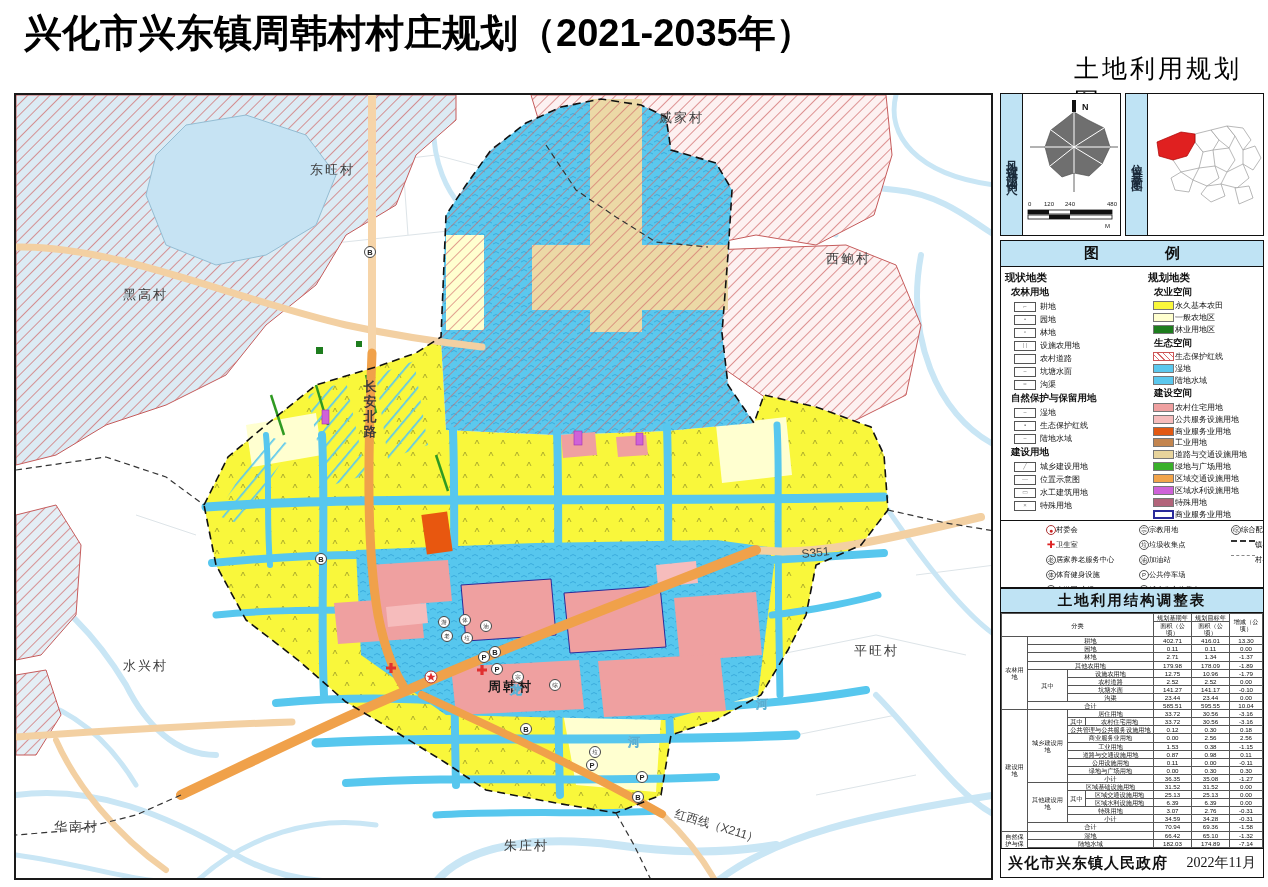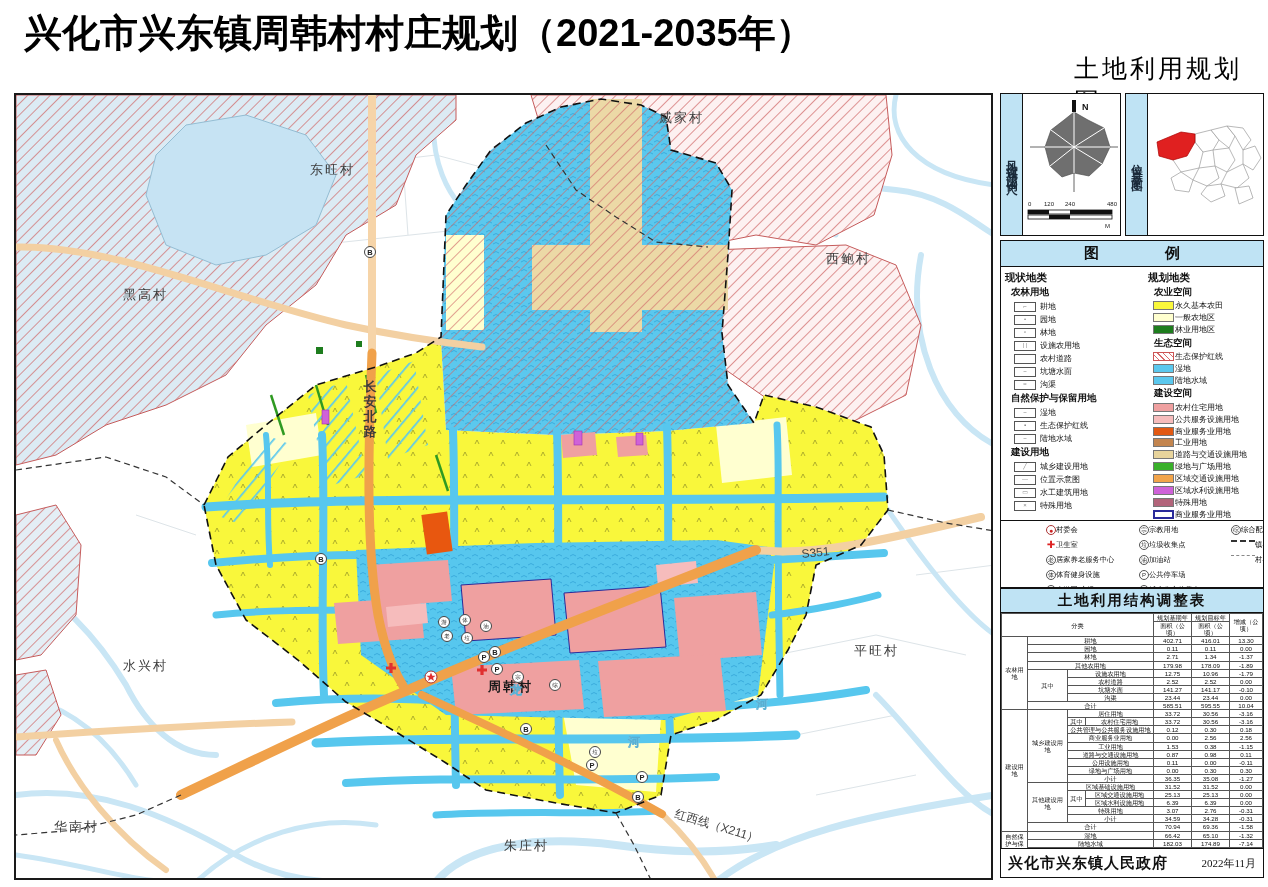--- a/index.html
+++ b/index.html
@@ -42,21 +42,21 @@
   .pt-sym.cross{border:none;color:#d22;font-size:10px;line-height:10px;font-weight:bold;}
   .pt-sym.line{width:24px;height:0;border:none;border-top:2px dashed #333;border-radius:0;}
   .pt-sym.line.thin{border-top:1.5px dashed #888;}
   .pt-label{font-size:7.3px;white-space:nowrap;}
   
   .table-head{height:23px;background:#bfe3f4;border-bottom:1.5px solid #111;display:flex;align-items:center;justify-content:center;font-size:14.5px;font-weight:bold;letter-spacing:2px;}
   #struct-table{border-collapse:collapse;width:100%;table-layout:fixed;}
   #struct-table td,#struct-table th{border:0.6px solid #555;font-size:6.2px;line-height:7.1px;padding:0 1px;text-align:center;font-weight:normal;color:#111;word-break:break-all;}
   
   #footer-issuer{font-size:15px;font-weight:bold;font-family:"Liberation Serif","DejaVu Serif",serif;letter-spacing:1px;}
-  #footer-date{font-size:11px;font-family:"Liberation Serif","DejaVu Serif",serif;}
+  #footer-date{font-size:14px;font-family:"Liberation Serif","DejaVu Serif",serif;}
   
   .scale-label{font-size:6px;fill:#222;}
 </style>
 </head>
 <body>
 
 <div class="abs" id="main-title">兴化市兴东镇周韩村村庄规划（2021-2035年）</div>
 <div class="abs" id="map-subtitle">土地利用规划图</div>
 
 <div class="abs" id="map-frame">

